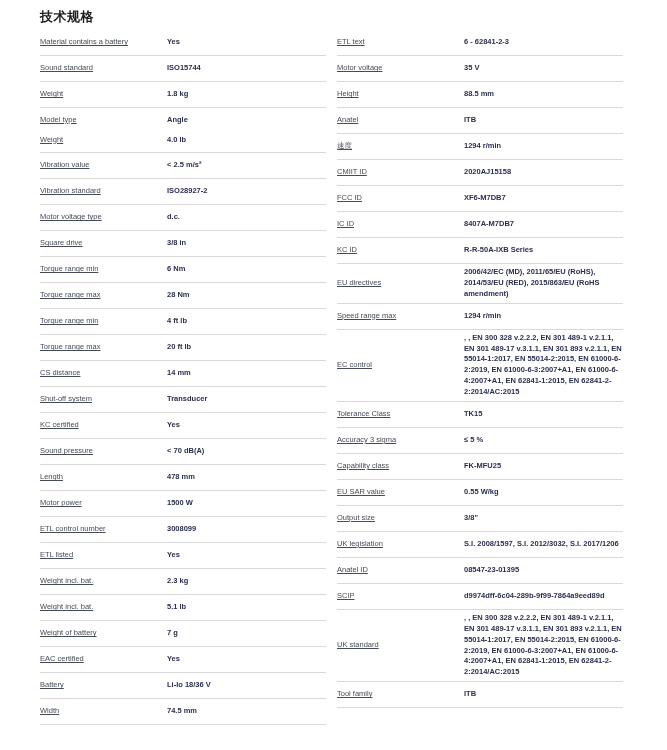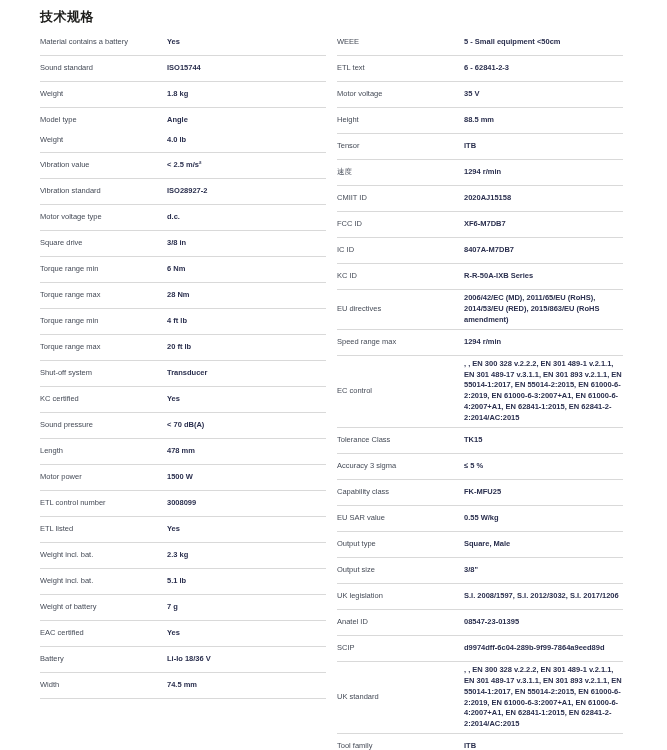--- a/index.html
+++ b/index.html
@@ -38,20 +38,21 @@
     min-height: 20px;
     padding: 1px 0;
   }
   .spec-label {
     width: 127px;
     flex: none;
     font-size: 7.5px;
     line-height: 1.45;
     color: var(--label-color, #454b57);
     padding-right: 6px;
+    text-decoration: underline;
   }
   .spec-value {
     flex: 1;
     font-size: 7.5px;
     line-height: 1.45;
     font-weight: bold;
     color: var(--value-color, #2a2f4e);
     word-wrap: break-word;
   }
   .u { cursor: pointer; }
@@ -134,20 +135,26 @@
         </div>
       </div>
       <div class="spec-row">
         <div class="spec-line">
           <div class="spec-label">Torque range max</div>
           <div class="spec-value">20 ft lb</div>
         </div>
       </div>
       <div class="spec-row">
         <div class="spec-line">
+          <div class="spec-label">CS distance</div>
+          <div class="spec-value">14 mm</div>
+        </div>
+      </div>
+      <div class="spec-row">
+        <div class="spec-line">
           <div class="spec-label">Shut-off system</div>
           <div class="spec-value">Transducer</div>
         </div>
       </div>
       <div class="spec-row">
         <div class="spec-line">
           <div class="spec-label">KC certified</div>
           <div class="spec-value">Yes</div>
         </div>
       </div>
@@ -214,45 +221,39 @@
       <div class="spec-row">
         <div class="spec-line">
           <div class="spec-label">Width</div>
           <div class="spec-value">74.5 mm</div>
         </div>
       </div>
     </div>
   <div class="spec-col" id="col-right">
       <div class="spec-row">
         <div class="spec-line">
-          <div class="spec-label">WEEE</div>
-          <div class="spec-value">5 - Small equipment &lt;50cm</div>
-        </div>
-      </div>
-      <div class="spec-row">
-        <div class="spec-line">
           <div class="spec-label">ETL text</div>
           <div class="spec-value">6 - 62841-2-3</div>
         </div>
       </div>
       <div class="spec-row">
         <div class="spec-line">
           <div class="spec-label">Motor voltage</div>
           <div class="spec-value">35 V</div>
         </div>
       </div>
       <div class="spec-row">
         <div class="spec-line">
           <div class="spec-label">Height</div>
           <div class="spec-value">88.5 mm</div>
         </div>
       </div>
       <div class="spec-row">
         <div class="spec-line">
-          <div class="spec-label">Tensor</div>
+          <div class="spec-label">Anatel</div>
           <div class="spec-value">ITB</div>
         </div>
       </div>
       <div class="spec-row">
         <div class="spec-line">
           <div class="spec-label u">速度</div>
           <div class="spec-value">1294 r/min</div>
         </div>
       </div>
       <div class="spec-row">
@@ -312,26 +313,20 @@
       <div class="spec-row">
         <div class="spec-line">
           <div class="spec-label">Capability class</div>
           <div class="spec-value">FK-MFU25</div>
         </div>
       </div>
       <div class="spec-row">
         <div class="spec-line">
           <div class="spec-label">EU SAR value</div>
           <div class="spec-value">0.55 W/kg</div>
-        </div>
-      </div>
-      <div class="spec-row">
-        <div class="spec-line">
-          <div class="spec-label">Output type</div>
-          <div class="spec-value">Square, Male</div>
         </div>
       </div>
       <div class="spec-row">
         <div class="spec-line">
           <div class="spec-label">Output size</div>
           <div class="spec-value">3/8"</div>
         </div>
       </div>
       <div class="spec-row">
         <div class="spec-line">

